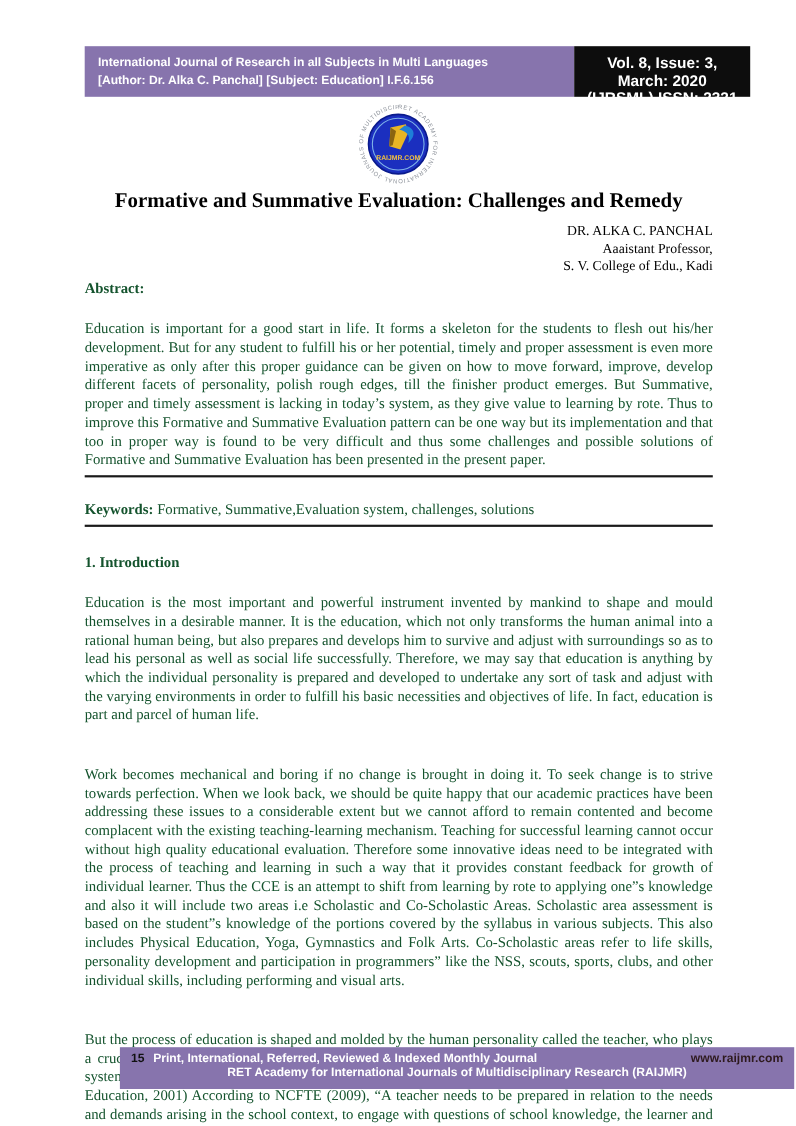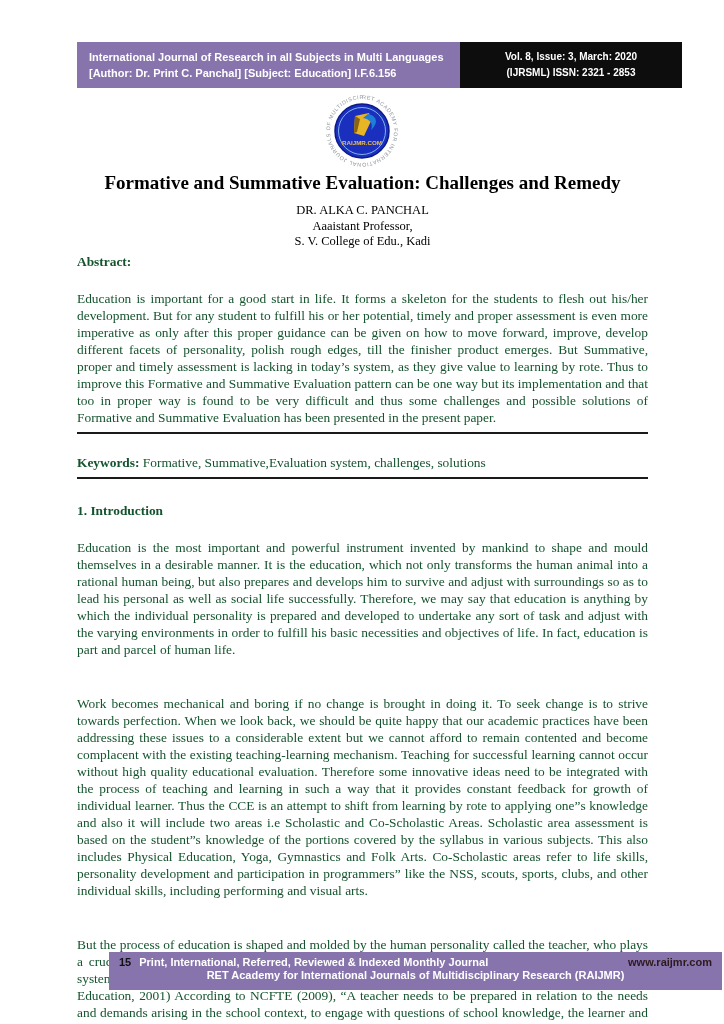--- a/index.html
+++ b/index.html
@@ -22,46 +22,46 @@
   .band-left {
     flex: 1;
     background: #8774AD;
     color: #ffffff;
     font-weight: bold;
     font-size: 11px;
     line-height: 16px;
     padding: 7px 8px 7px 12px;
   }
   .band-right {
-    width: 222px;
+    width: 160px;
     background: #0D0D0D;
     color: #ffffff;
     font-weight: bold;
-    font-size: 10px;
+    font-size: 14px;
     line-height: 16px;
     padding: 7px 8px;
     text-align: center;
   }
 
   
   .logo-wrap {
     position: absolute; top: 92px; left: 0; width: 724px;
     display: flex; justify-content: center;
   }
 
   
   .article-title {
     position: absolute; top: 172px; left: 77px; width: 571px;
     text-align: center;
     font-size: 19px; font-weight: bold;
     color: #000;
   }
   .author-block {
     position: absolute; top: 203px; left: 77px; width: 571px;
-    text-align: center;
+    text-align: right;
     font-size: 12.5px; line-height: 15.5px;
     color: #000;
   }
 
   
   .content {
     position: absolute; left: 77px; top: 253px; width: 571px;
     font-size: 13.4px; line-height: 17px;
     color: #14532d;
   }
@@ -88,21 +88,21 @@
   .footer-line2 { text-align: center; margin-top: 1px; }
 </style>
 </head>
 <body>
 
 <div class="page">
 
   <div class="band-header">
     <div class="band-left">
       <div>International Journal of Research in all Subjects in Multi Languages</div>
-      <div>[Author: Dr. Print C. Panchal] [Subject: Education] I.F.6.156</div>
+      <div>[Author: Dr. Alka C. Panchal] [Subject: Education] I.F.6.156</div>
     </div>
     <div class="band-right">
       <div>Vol. 8, Issue: 3, March: 2020</div>
       <div>(IJRSML)  ISSN: 2321 - 2853</div>
     </div>
   </div>
 
   <div class="logo-wrap">
     <svg width="78" height="78" viewBox="0 0 78 78">
       <defs>

